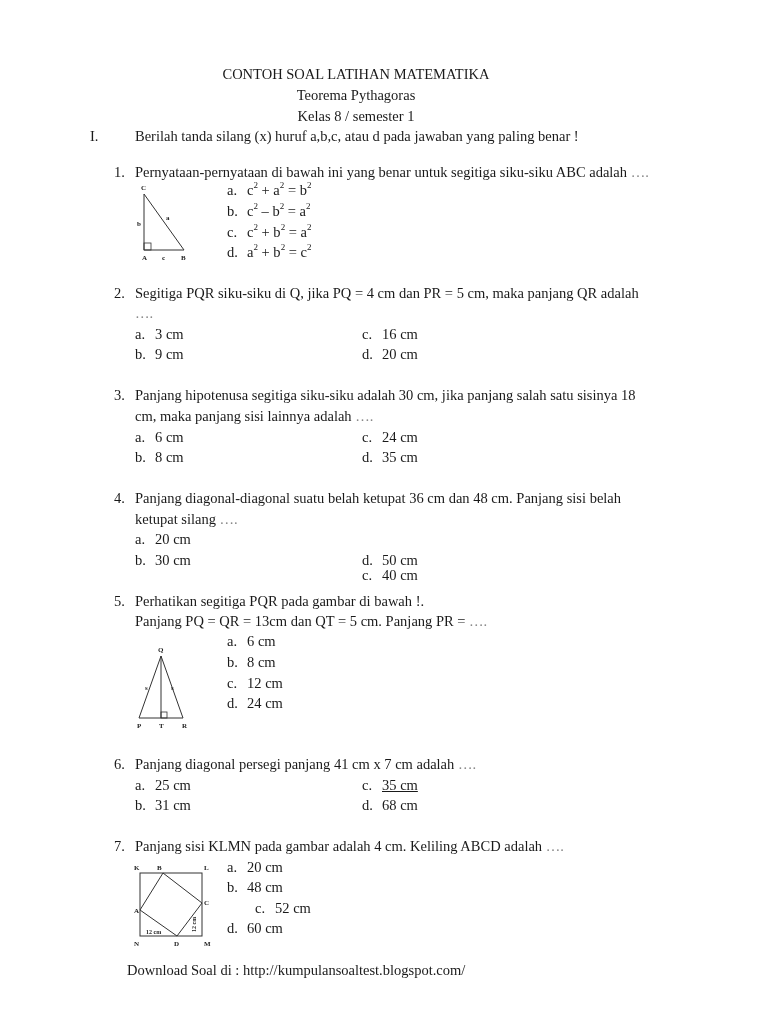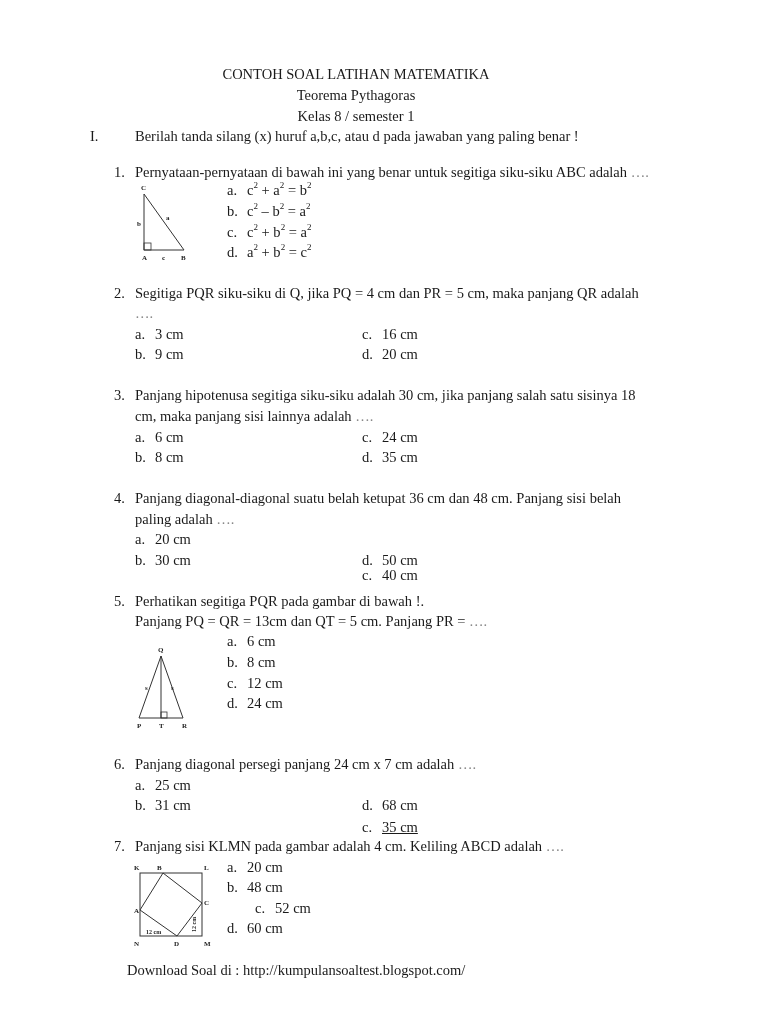--- a/index.html
+++ b/index.html
@@ -75,21 +75,21 @@
   <div class="opt" style="left:135px; top:429px;"><span class="l">a.</span><span>6 cm</span></div>
   <div class="opt" style="left:135px; top:449px;"><span class="l">b.</span><span>8 cm</span></div>
   <div class="opt" style="left:362px; top:429px;"><span class="l">c.</span><span>24 cm</span></div>
   <div class="opt" style="left:362px; top:449px;"><span class="l">d.</span><span>35 cm</span></div>
 </div>
 
 <div>
   <div class="qnum" style="top:490px;">4.</div>
   <div class="qtext abs" style="top:490px;">Panjang diagonal-diagonal suatu belah ketupat 36 cm dan 48 cm. Panjang sisi belah</div>
   <div class="abs" style="left:135px; top:511px;">
-    <span>paling adalah</span> <span class="dots">….</span>
+    <span>ketupat silang</span> <span class="dots">….</span>
   </div>
   <div class="opt" style="left:135px; top:531px;"><span class="l">a.</span><span>20 cm</span></div>
   <div class="opt" style="left:135px; top:552px;"><span class="l">b.</span><span>30 cm</span></div>
   <div class="opt" style="left:362px; top:531px;margin-top:36px;"><span class="l">c.</span><span>40 cm</span></div>
   <div class="opt" style="left:362px; top:552px;"><span class="l">d.</span><span>50 cm</span></div>
 </div>
 
 <div>
   <div class="qnum" style="top:593px;">5.</div>
   <div class="qtext abs" style="top:593px;">Perhatikan segitiga PQR pada gambar di bawah !.</div>
@@ -111,25 +111,25 @@
   </svg>
   <div class="opt" style="left:227px; top:633px;"><span class="l">a.</span><span>6 cm</span></div>
   <div class="opt" style="left:227px; top:654px;"><span class="l">b.</span><span>8 cm</span></div>
   <div class="opt" style="left:227px; top:675px;"><span class="l">c.</span><span>12 cm</span></div>
   <div class="opt" style="left:227px; top:695px;"><span class="l">d.</span><span>24 cm</span></div>
 </div>
 
 <div>
   <div class="qnum" style="top:756px;">6.</div>
   <div class="qtext abs" style="top:756px;">
-    <span>Panjang diagonal persegi panjang 24 cm x 7 cm adalah</span> <span class="dots">….</span>
+    <span>Panjang diagonal persegi panjang 41 cm x 7 cm adalah</span> <span class="dots">….</span>
   </div>
   <div class="opt" style="left:135px; top:777px;"><span class="l">a.</span><span>25 cm</span></div>
   <div class="opt" style="left:135px; top:797px;"><span class="l">b.</span><span>31 cm</span></div>
-  <div class="opt" style="left:362px; top:819px;text-decoration:underline;"><span class="l">c.</span><span>35 cm</span></div>
+  <div class="opt" style="left:362px; top:777px;text-decoration:underline;"><span class="l">c.</span><span>35 cm</span></div>
   <div class="opt" style="left:362px; top:797px;"><span class="l">d.</span><span>68 cm</span></div>
 </div>
 
 <div>
   <div class="qnum" style="top:838px;">7.</div>
   <div class="qtext abs" style="top:838px;">
     <span>Panjang sisi KLMN pada gambar adalah 4 cm. Keliling ABCD adalah</span> <span class="dots">….</span>
   </div>
   <svg class="abs" style="left:134px; top:862px;" width="80" height="86">
     <text x="0" y="8">K</text>

